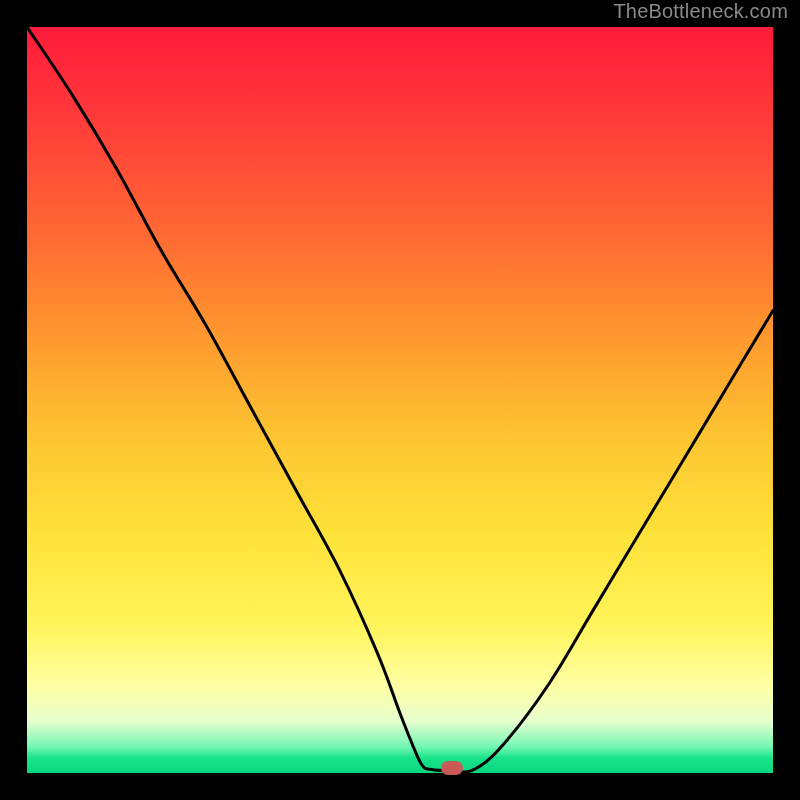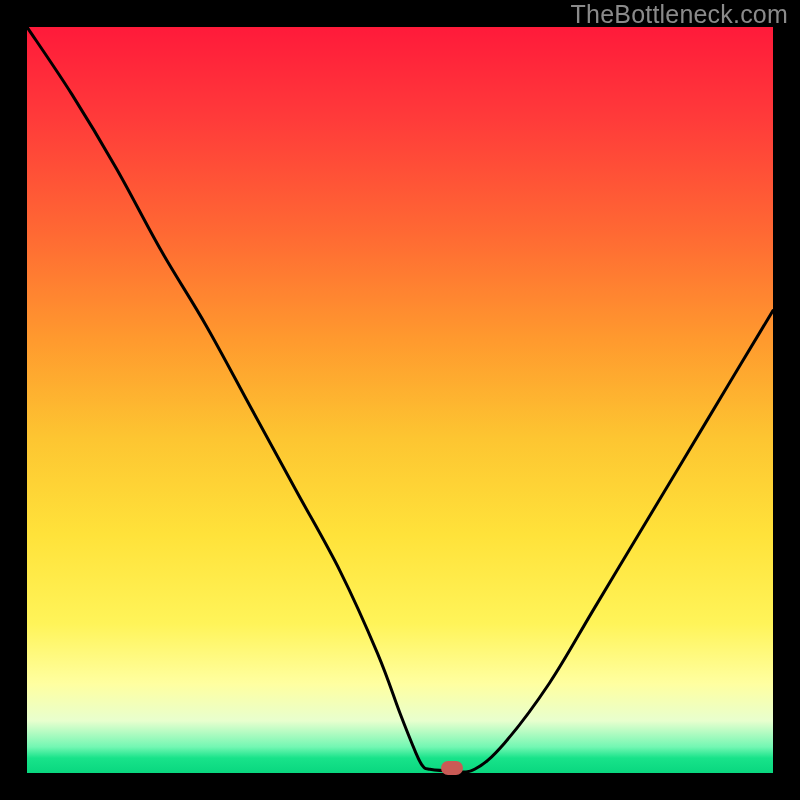--- a/index.html
+++ b/index.html
@@ -38,21 +38,21 @@
       #73f7b3 96.5%,
       #18e38a 98%,
       #09d77f 100%
     );
   }
   .watermark {
     position: absolute;
     top: 0;
     right: 12px;
     color: #8a8a8a;
-    font-size: 25px;
+    font-size: 20px;
     font-weight: 500;
     letter-spacing: 0.2px;
   }
   svg.curve {
     position: absolute;
     top: 0;
     left: 0;
     width: 746px;
     height: 746px;
   }

